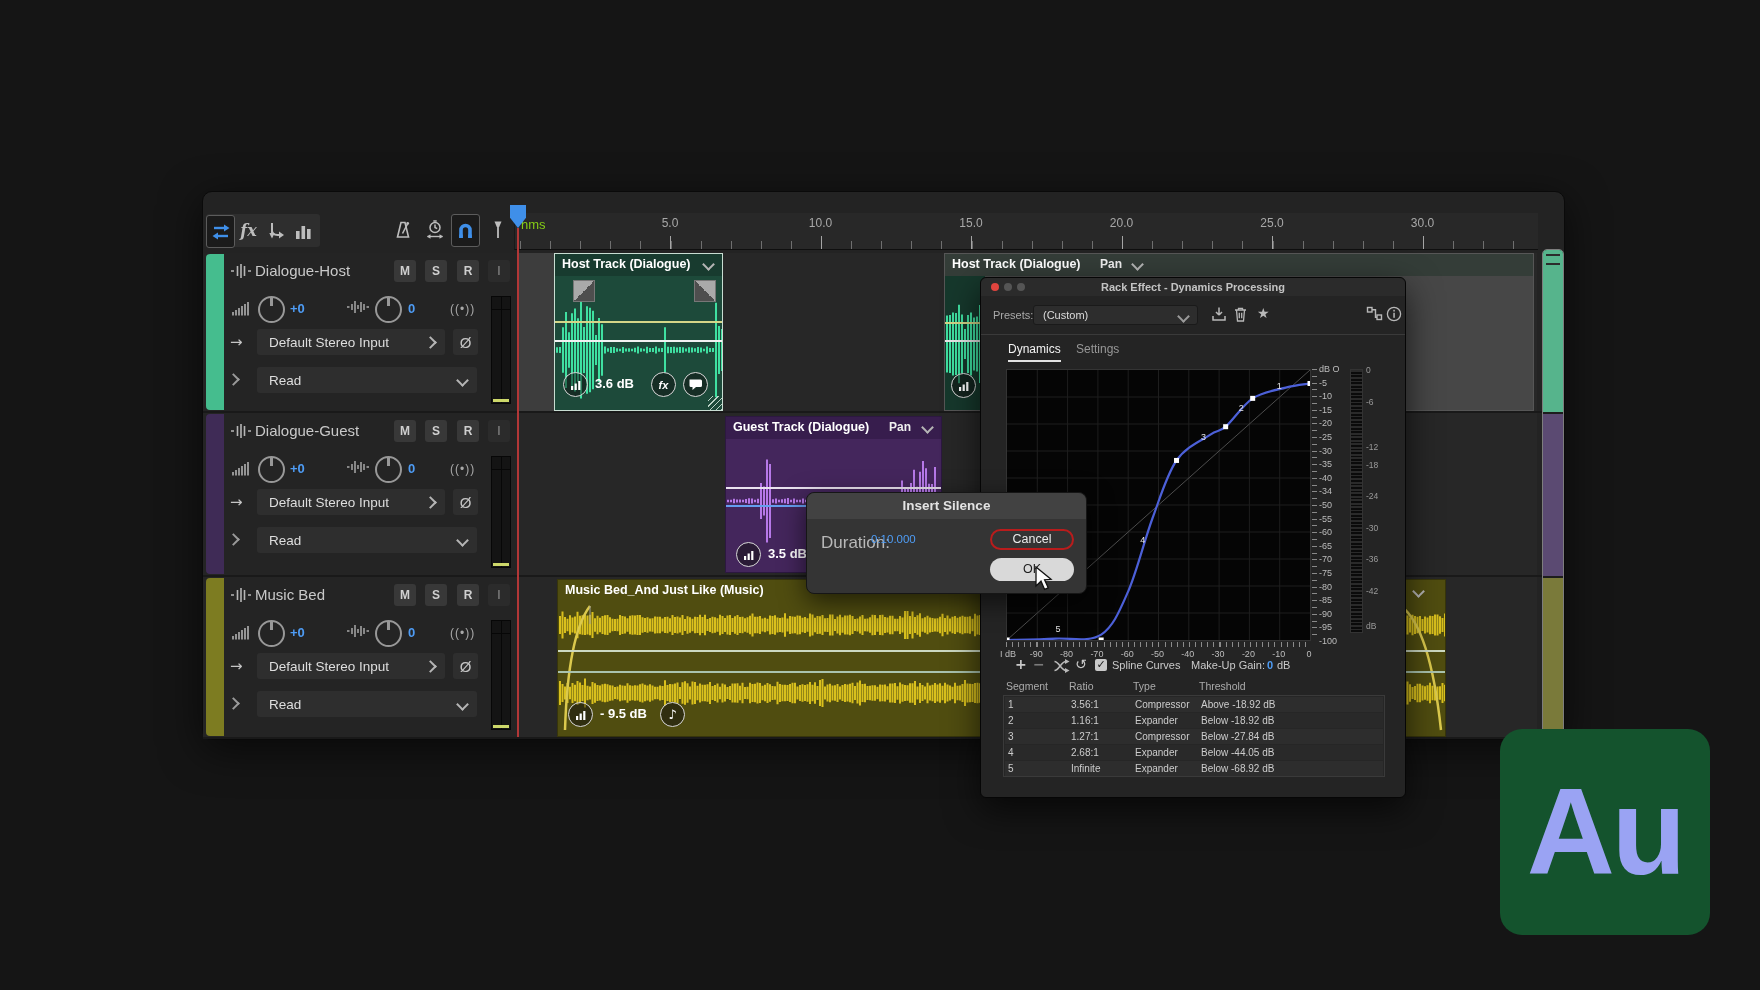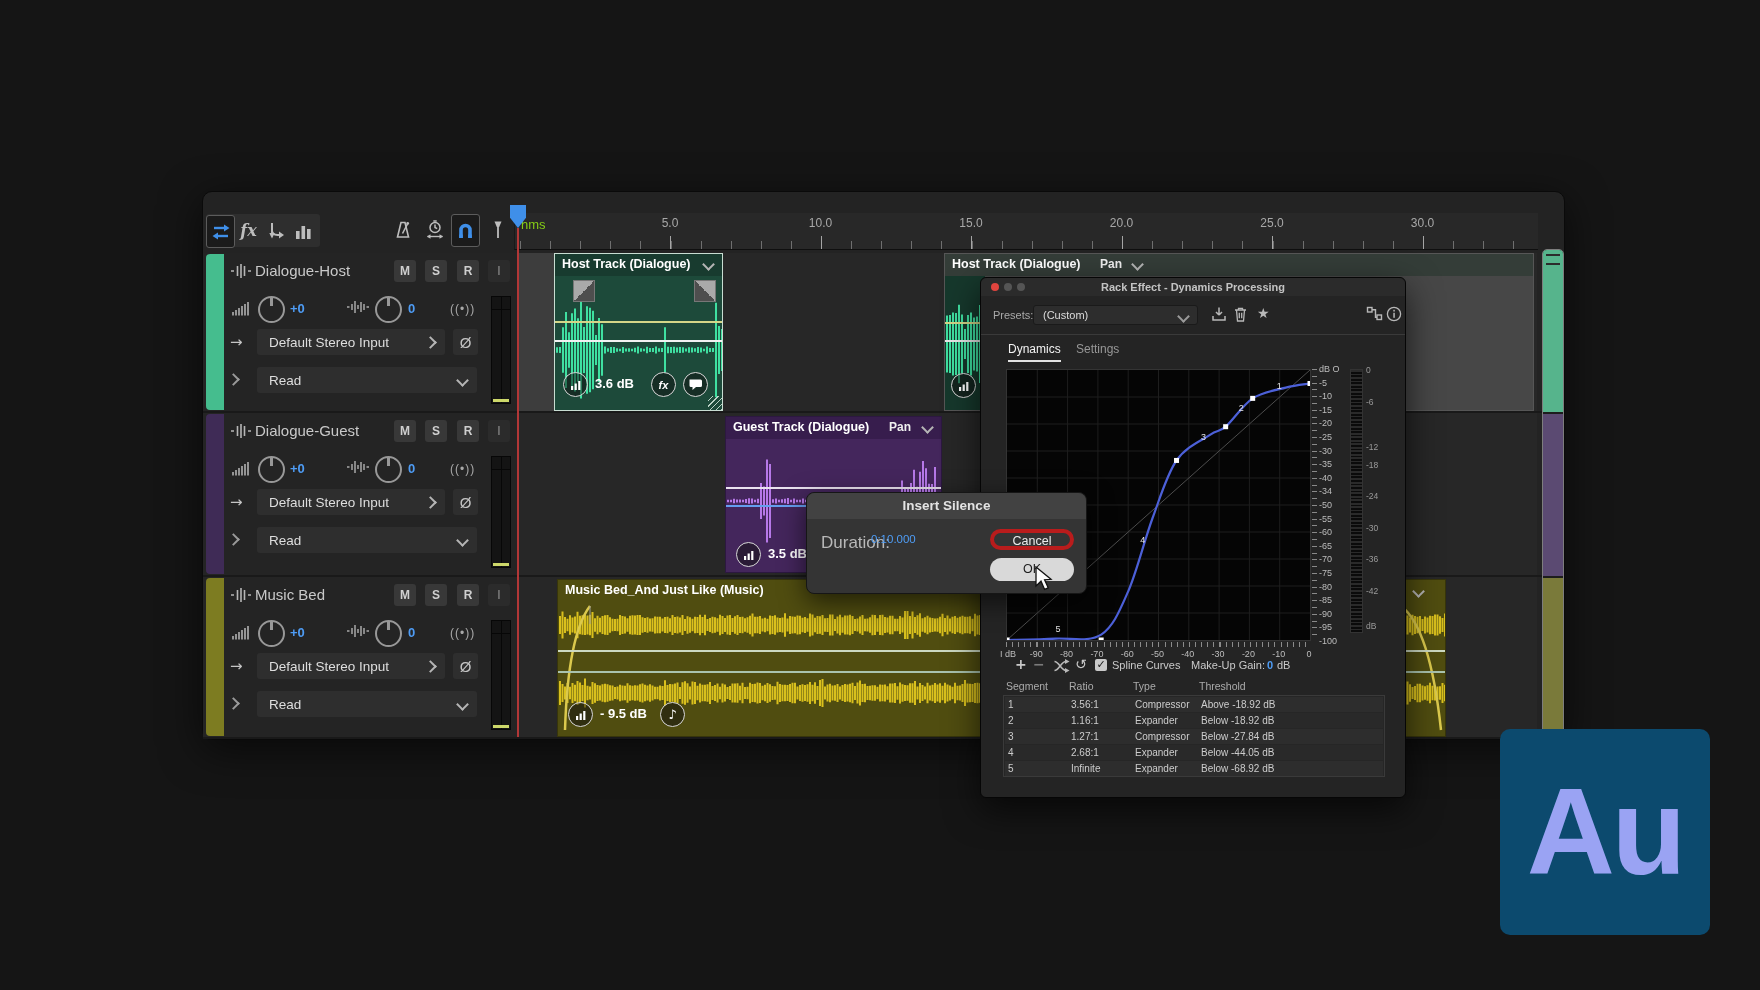--- a/index.html
+++ b/index.html
@@ -63,21 +63,21 @@
   
   #vscroll{position:absolute;left:1339px;top:57px;width:20px;height:488px;border:1px solid #7d7d7d;border-radius:5px;overflow:hidden;background:#1d1d1d;}
   .vseg{position:absolute;left:0;right:0;}
   #vgrip{position:absolute;left:3px;right:3px;top:4px;height:7px;border-top:2px solid #2c2c2c;border-bottom:2px solid #2c2c2c;}
   
   #dialog{position:absolute;left:806px;top:492px;width:279px;height:100px;background:#343434;border:1px solid #161616;
           border-radius:8px;box-shadow:0 8px 26px rgba(0,0,0,.6);z-index:10;}
   #dialog .dtitle{position:absolute;left:0;right:0;top:0;height:26px;background:#424242;border-radius:8px 8px 0 0;
           color:#e3e3e3;font-size:13.5px;font-weight:bold;text-align:center;line-height:26px;}
   .dbtn{position:absolute;left:183px;width:84px;border-radius:12px;font-size:12.5px;text-align:center;box-sizing:border-box;}
-  #btn-cancel{top:36px;height:21px;border:4px solid #b91c1c;color:#ebebeb;line-height:17px;}
+  #btn-cancel{top:36px;height:21px;border:2px solid #b91c1c;color:#ebebeb;line-height:17px;}
   #btn-ok{top:65px;height:23px;background:#d9d9d9;color:#1d1d1d;line-height:23px;}
   
   #dynpanel{position:absolute;left:980px;top:277px;width:424px;height:519px;background:#242424;border:1px solid #060606;
             border-radius:6px;box-shadow:0 12px 34px rgba(0,0,0,.65);z-index:5;}
   #dyntitle{position:absolute;left:0;right:0;top:0;height:18px;background:#2b2b2b;border-radius:6px 6px 0 0;
             color:#c3c3c3;font-size:11px;text-align:center;line-height:18px;font-weight:bold;}
   .tdot{position:absolute;top:5px;width:8px;height:8px;border-radius:50%;}
   .plabel{position:absolute;color:#a9a9a9;font-size:11px;}
   .pdrop{position:absolute;height:20px;background:#2d2d2d;border:1px solid #1a1a1a;border-radius:3px;color:#dcdcdc;
          font-size:11px;display:flex;align-items:center;padding-left:9px;box-sizing:border-box;}
@@ -97,21 +97,21 @@
   .mlab{position:absolute;color:#9a9a9a;font-size:8.5px;}
   .ctrlico{position:absolute;color:#c9c9c9;font-size:14px;font-weight:bold;font-family:"DejaVu Sans",sans-serif;}
   #chkbox{position:absolute;width:12px;height:12px;background:#c9c9c9;border-radius:2px;color:#161616;
           font-size:11px;line-height:12px;text-align:center;font-weight:bold;font-family:"DejaVu Sans",sans-serif;}
   .ctl-lab{position:absolute;color:#c9c9c9;font-size:11px;}
   .thead{position:absolute;color:#ababab;font-size:10.5px;}
   #segrows{position:absolute;left:22px;top:417px;width:382px;height:82px;border:1px solid #3a3a3a;background:#262626;box-sizing:border-box;}
   .segrow{position:absolute;left:1px;right:1px;height:15px;}
   .segcell{position:absolute;top:2px;color:#cccccc;font-size:10px;white-space:nowrap;}
   
-  #aulogo{position:absolute;left:1500px;top:729px;width:210px;height:206px;background:#0c4a6e;border-radius:10px;
+  #aulogo{position:absolute;left:1500px;top:729px;width:210px;height:206px;background:#14532d;border-radius:22px;
           display:flex;align-items:center;justify-content:center;z-index:3;}
   #aulogo span{color:#9aa3f3;font-size:122px;font-weight:bold;letter-spacing:-3px;}
   #cursor{position:absolute;left:1033px;top:566px;z-index:20;}
   svg{display:block;}
 </style>
 </head>
 <body>
 
 <div id="stage">
 

